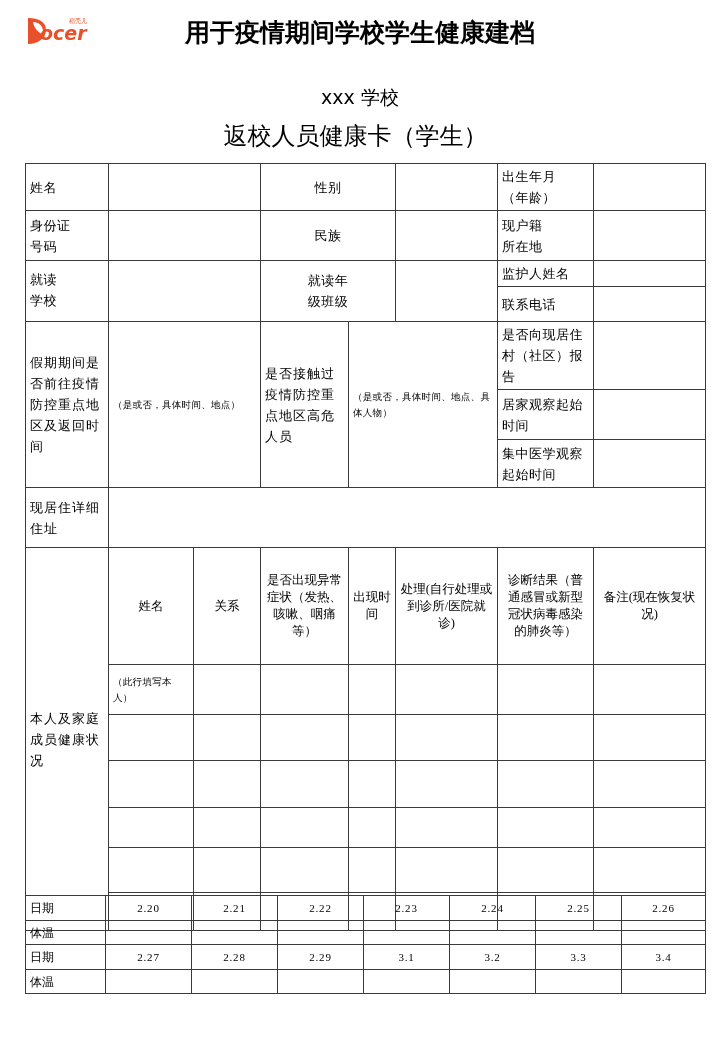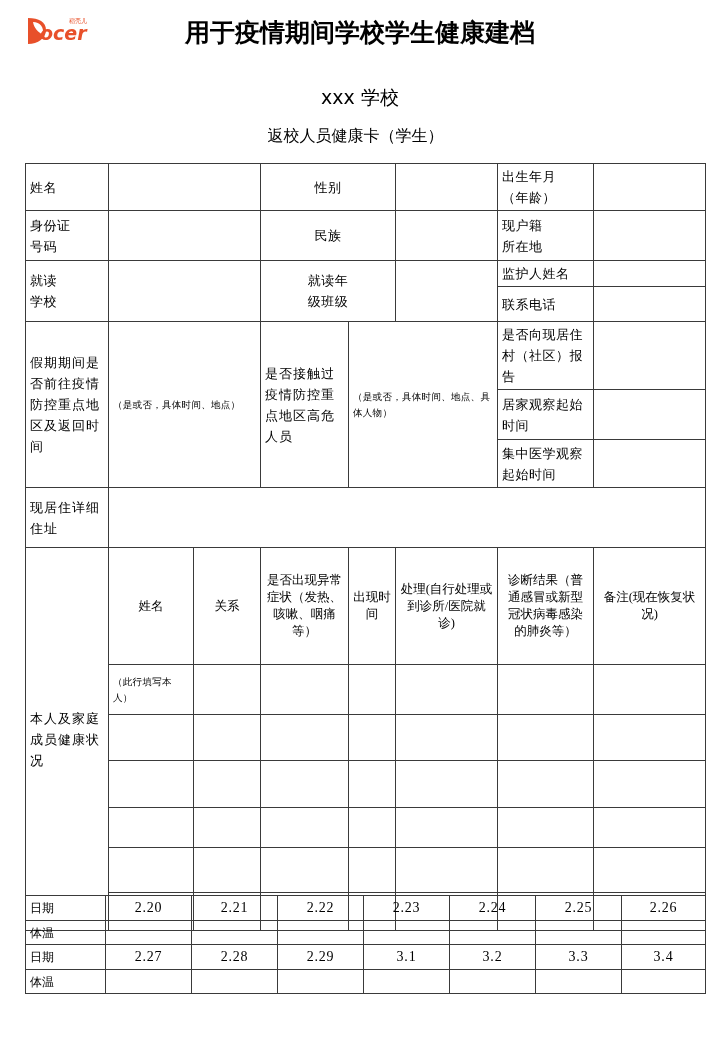--- a/index.html
+++ b/index.html
@@ -49,21 +49,21 @@
     font-size: 19px;
     line-height: 24px;
   }
   #sub-title-2 {
     position: absolute;
     left: 0;
     top: 124px;
     width: 711px;
     text-align: center;
     font-family: "DejaVu Sans", "Liberation Sans", sans-serif;
-    font-size: 16px;
+    font-size: 24px;
     line-height: 24px;
   }
 
   
   table.grid {
     position: absolute;
     border-collapse: collapse;
     table-layout: fixed;
     font-size: 12.5px;
     line-height: 16px;
@@ -118,21 +118,21 @@
     font-size: 13.5px;
     line-height: 20px;
     text-align: center;
     letter-spacing: 0.5px;
   }
   .temp-lbl {
     font-size: 12px;
     line-height: 18px;
   }
   .temp-val {
-    font-size: 14px;
+    font-size: 11px;
     line-height: 18px;
     text-align: center;
     font-family: "Liberation Serif", "DejaVu Serif", serif;
     letter-spacing: 0.8px;
   }
 </style>
 </head>
 <body>
 
 <div id="logo">
@@ -182,21 +182,21 @@
     <td class="lbl c-center" colspan="2">民族</td>
     <td></td>
     <td class="lbl c-left">
       <div>现户籍</div>
       <div>所在地</div>
     </td>
     <td></td>
   </tr>
 
   <tr>
-    <td class="lbl c-left" rowspan="2" style="height:33px;">
+    <td class="lbl c-left" rowspan="2" style="height:33px;font-family:Liberation Mono, monospace;">
       <div>就读</div>
       <div>学校</div>
     </td>
     <td colspan="2" rowspan="2"></td>
     <td class="lbl c-center" colspan="2" rowspan="2">
       <div>就读年</div>
       <div>级班级</div>
     </td>
     <td rowspan="2"></td>
     <td class="lbl c-left">监护人姓名</td>

